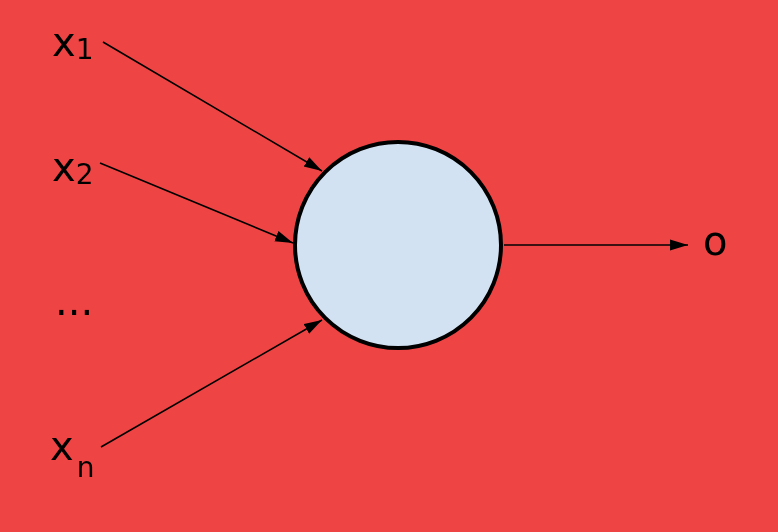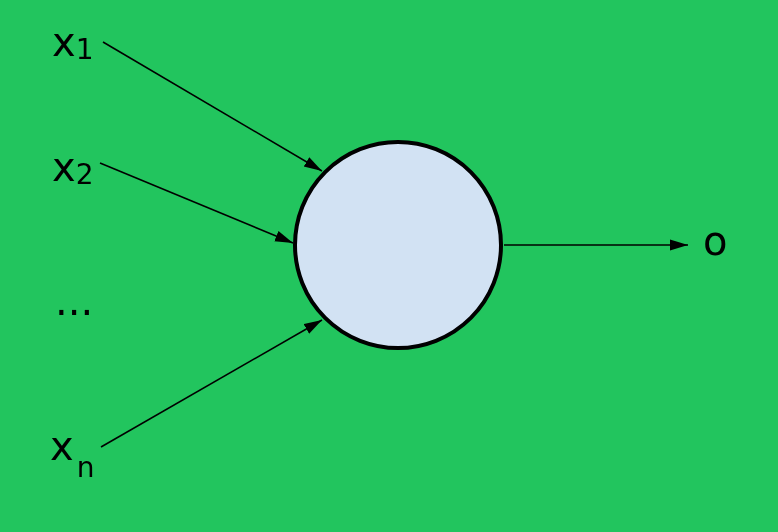--- a/index.html
+++ b/index.html
@@ -4,21 +4,21 @@
 <style>
   html, body {
     margin: 0;
     padding: 0;
     background: #ffffff;
   }
   .canvas {
     position: relative;
     width: 778px;
     height: 532px;
-    background: #22c55e;
+    background: #ef4444;
     overflow: hidden;
     font-family: "DejaVu Sans", sans-serif;
   }
   svg {
     display: block;
     width: 778px;
     height: 532px;
   }
   .edge {
     fill: none;

